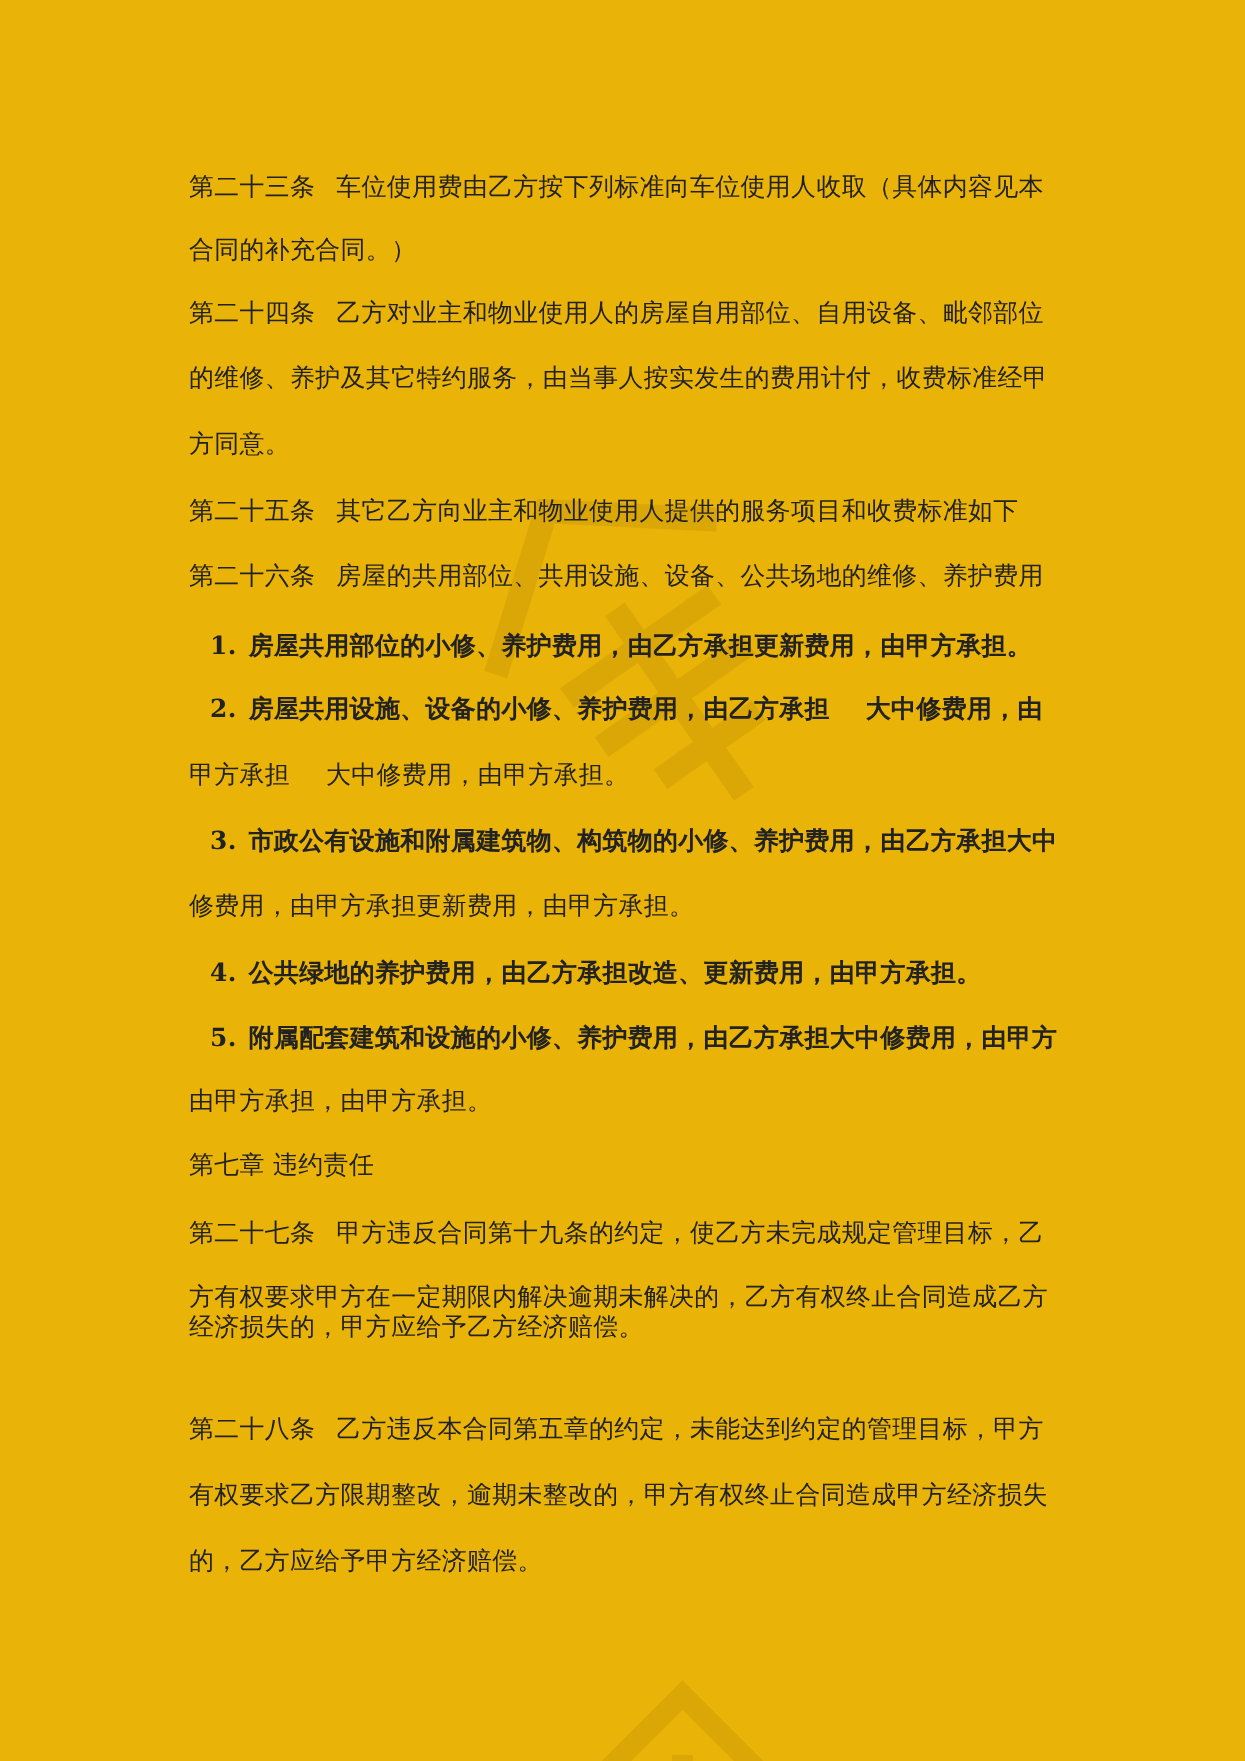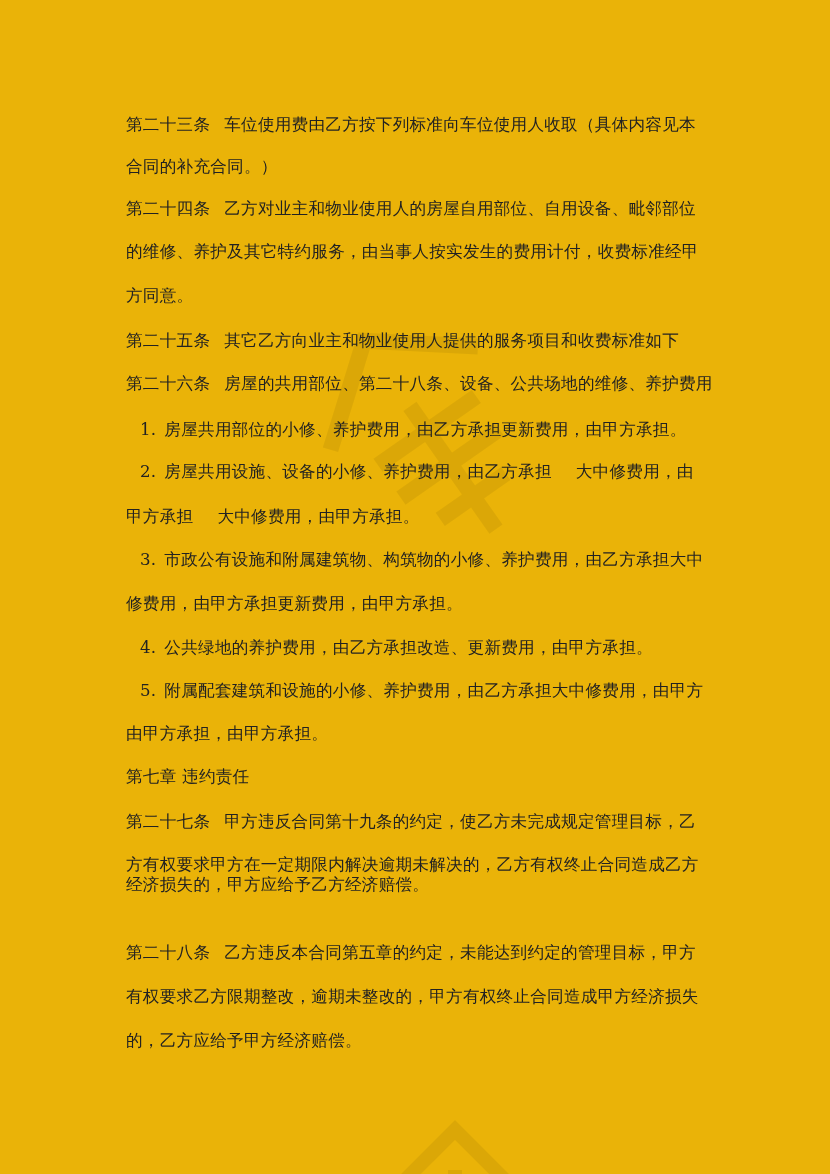--- a/index.html
+++ b/index.html
@@ -39,21 +39,21 @@
     }
     .line {
       position: absolute;
       left: 0;
       white-space: nowrap;
       font-size: 16.6px;
       height: 24px;
       line-height: 24px;
       letter-spacing: 0.25px;
     }
-    .indent { left: 14px; }
+    .indent { left: 14px; font-weight: bold; }
     .num { display: inline-block; margin-right: 8px; }
     .gap { display: inline-block; width: 14px; }
     .gap2 { display: inline-block; width: 24px; }
   </style>
 </head>
 <body>
 
 <div class="page">
 
   <svg class="watermark wm1" viewBox="0 0 260 290">
@@ -80,21 +80,21 @@
       <span>第二十四条</span><span class="gap"></span><span>乙方对业主和物业使用人的房屋自用部位、自用设备、毗邻部位</span>
     </div>
     <div class="line" style="top:137px">的维修、养护及其它特约服务，由当事人按实发生的费用计付，收费标准经甲</div>
     <div class="line" style="top:181px">方同意。</div>
 
     <div class="line" style="top:226px">
       <span>第二十五条</span><span class="gap"></span><span>其它乙方向业主和物业使用人提供的服务项目和收费标准如下</span>
     </div>
 
     <div class="line" style="top:269px">
-      <span>第二十六条</span><span class="gap"></span><span>房屋的共用部位、第二十八条、设备、公共场地的维修、养护费用</span>
+      <span>第二十六条</span><span class="gap"></span><span>房屋的共用部位、共用设施、设备、公共场地的维修、养护费用</span>
     </div>
 
     <div class="line indent" style="top:315px">
       <span class="num">1.</span><span>房屋共用部位的小修、养护费用，由乙方承担更新费用，由甲方承担。</span>
     </div>
     <div class="line indent" style="top:357px">
       <span class="num">2.</span><span>房屋共用设施、设备的小修、养护费用，由乙方承担</span><span class="gap2"></span><span>大中修费用，由</span>
     </div>
     <div class="line" style="top:402px">
       <span>甲方承担</span><span class="gap2"></span><span>大中修费用，由甲方承担。</span>

